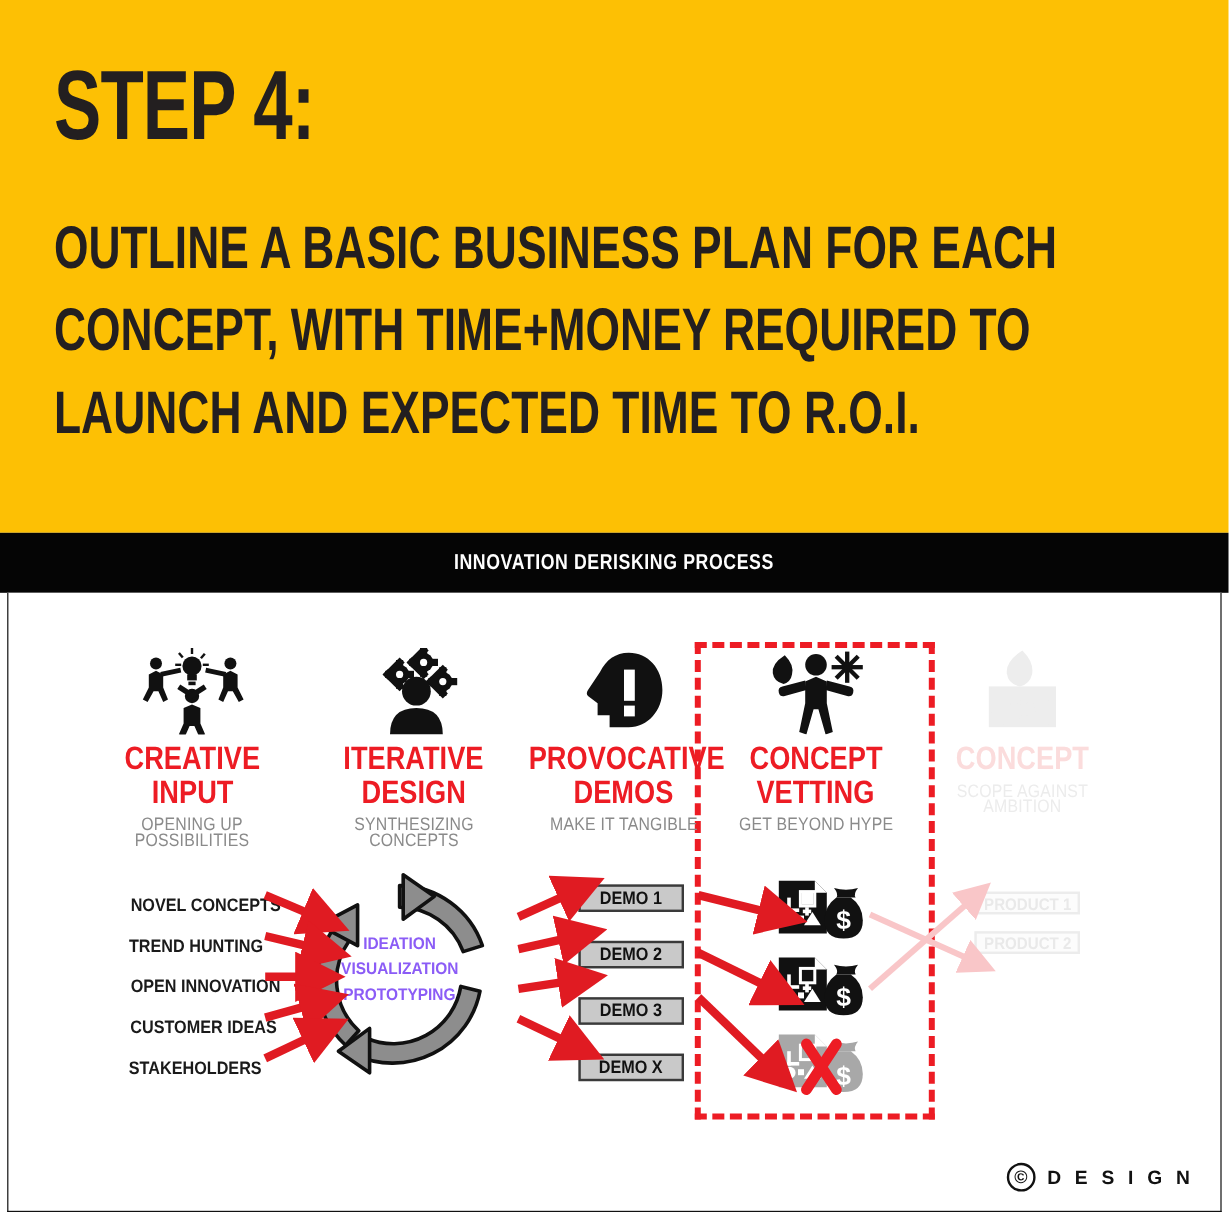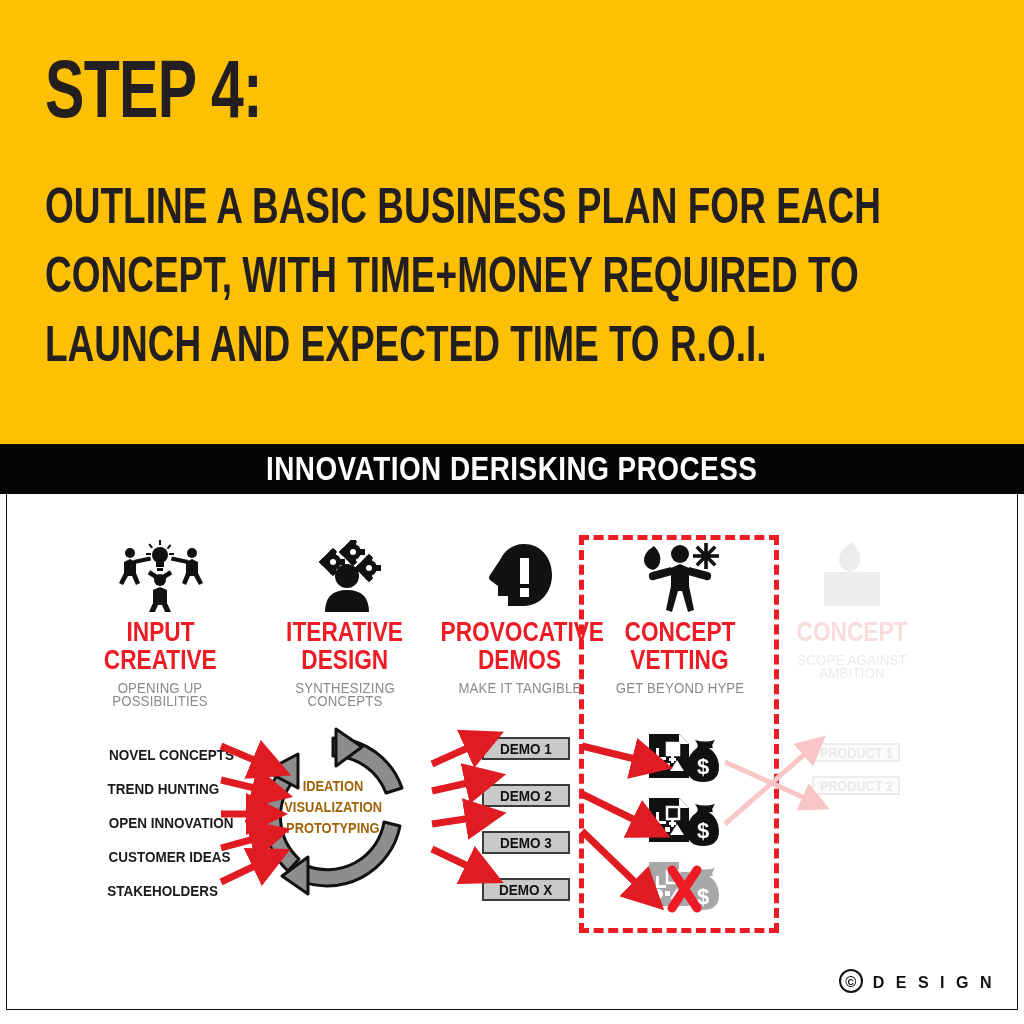--- a/index.html
+++ b/index.html
@@ -12,21 +12,21 @@
     font-weight:700;color:#231f20;letter-spacing:-1px;
     transform:scaleX(.72);transform-origin:left top;white-space:nowrap;}
   .hero-body{position:absolute;left:45px;top:172px;width:1300px;font-size:50px;line-height:69px;
     font-weight:700;color:#231f20;letter-spacing:0px;
     transform:scaleX(.74);transform-origin:left top;}
   .hero-body div{white-space:nowrap;}
 
   
   .banner{position:absolute;left:0;top:444px;width:1024px;height:50px;background:#050505;}
   .banner-title{position:absolute;left:0;top:7px;width:1024px;text-align:center;
-    color:#ffffff;font-size:34px;line-height:34px;font-weight:700;letter-spacing:.6px;}
+    color:#ffffff;font-size:18px;line-height:34px;font-weight:700;letter-spacing:.6px;}
   .banner-title span{display:inline-block;transform:scaleX(.82);}
 
   
   .panel{position:absolute;left:6px;top:494px;width:1012px;height:516px;background:#ffffff;
     border-left:1px solid #111;border-bottom:1px solid #111;border-right:1px solid #111;box-sizing:border-box;}
 
   
   .stage{position:absolute;top:44px;width:190px;text-align:center;}
   .stage .icon{height:74px;display:flex;align-items:flex-end;justify-content:center;}
   .stage .icon svg{display:block;}
@@ -51,21 +51,21 @@
   
   .inputs{position:absolute;left:88px;top:244px;width:120px;text-align:right;}
   .inputs .row{height:34px;line-height:34px;color:#1a1a1a;font-size:15px;font-weight:700;
     white-space:nowrap;}
   .inputs .row span{display:inline-block;transform:scaleX(.9);transform-origin:right center;}
 
   
   .cycle{position:absolute;left:243px;top:232px;width:166px;height:172px;}
   .cycle svg{position:absolute;left:0;top:0;}
   .cycle-text{position:absolute;left:0;top:50px;width:166px;text-align:center;
-    color:#a16207;font-size:14px;line-height:21px;font-weight:700;}
+    color:#8b5cf6;font-size:14px;line-height:21px;font-weight:700;}
   .cycle-text div span{display:inline-block;transform:scaleX(.92);}
 
   
   .demos{position:absolute;left:475px;top:243px;width:88px;}
   .demo{height:23px;margin-bottom:24px;background:#c9c9c9;border:2px solid #3a3a3a;
     display:flex;align-items:center;justify-content:center;
     color:#111;font-size:15px;font-weight:700;box-sizing:border-box;}
   .demo span{display:inline-block;transform:scaleX(.9);}
 
   
@@ -139,22 +139,22 @@
             <rect x="63" y="20" width="17" height="4" transform="rotate(12 80 22)"></rect>
 
             <circle cx="52" cy="40" r="6"></circle>
             <path d="M52 47 l-7 3 l0 13 l-4 9 l5 2 l4 -9 l4 0 l4 9 l5 -2 l-4 -9 l0 -13 z"></path>
             <rect x="34" y="38" width="17" height="4.5" transform="rotate(33 51 48)"></rect>
             <rect x="53" y="38" width="17" height="4.5" transform="rotate(-33 53 48)"></rect>
           </g>
         </svg>
       </div>
       <div class="ttl">
+        <div><span>CREATIVE</span></div>
         <div><span>INPUT</span></div>
-        <div><span>CREATIVE</span></div>
       </div>
       <div class="sub"><span>OPENING UP POSSIBILITIES</span></div>
     </div>
 
     <div class="stage" id="stage-2">
       <div class="icon">
         <svg width="96" height="72" viewBox="0 0 96 72">
           <g fill="#111">
 
             <g>

